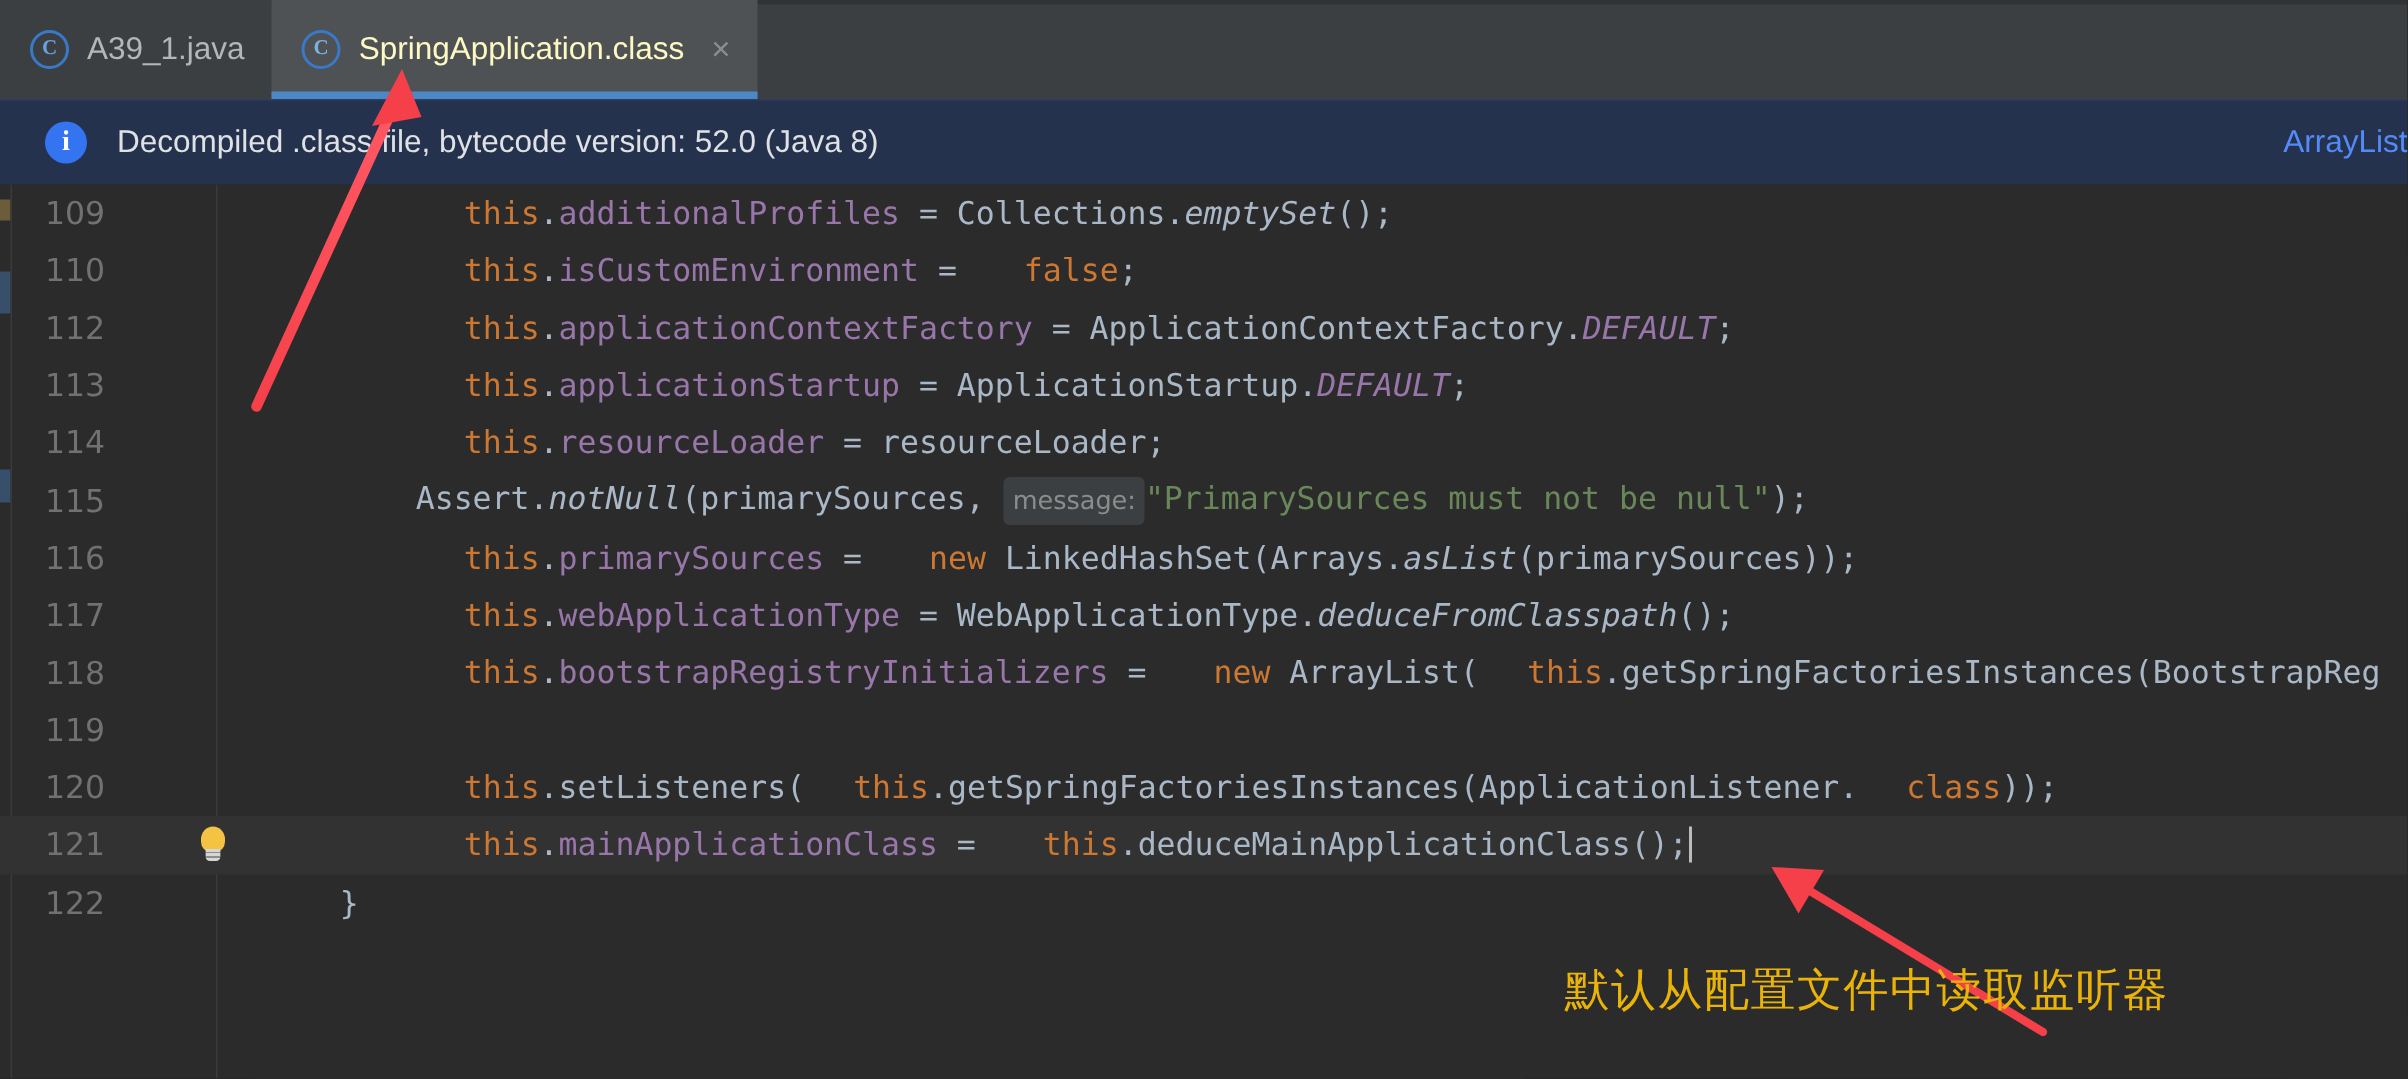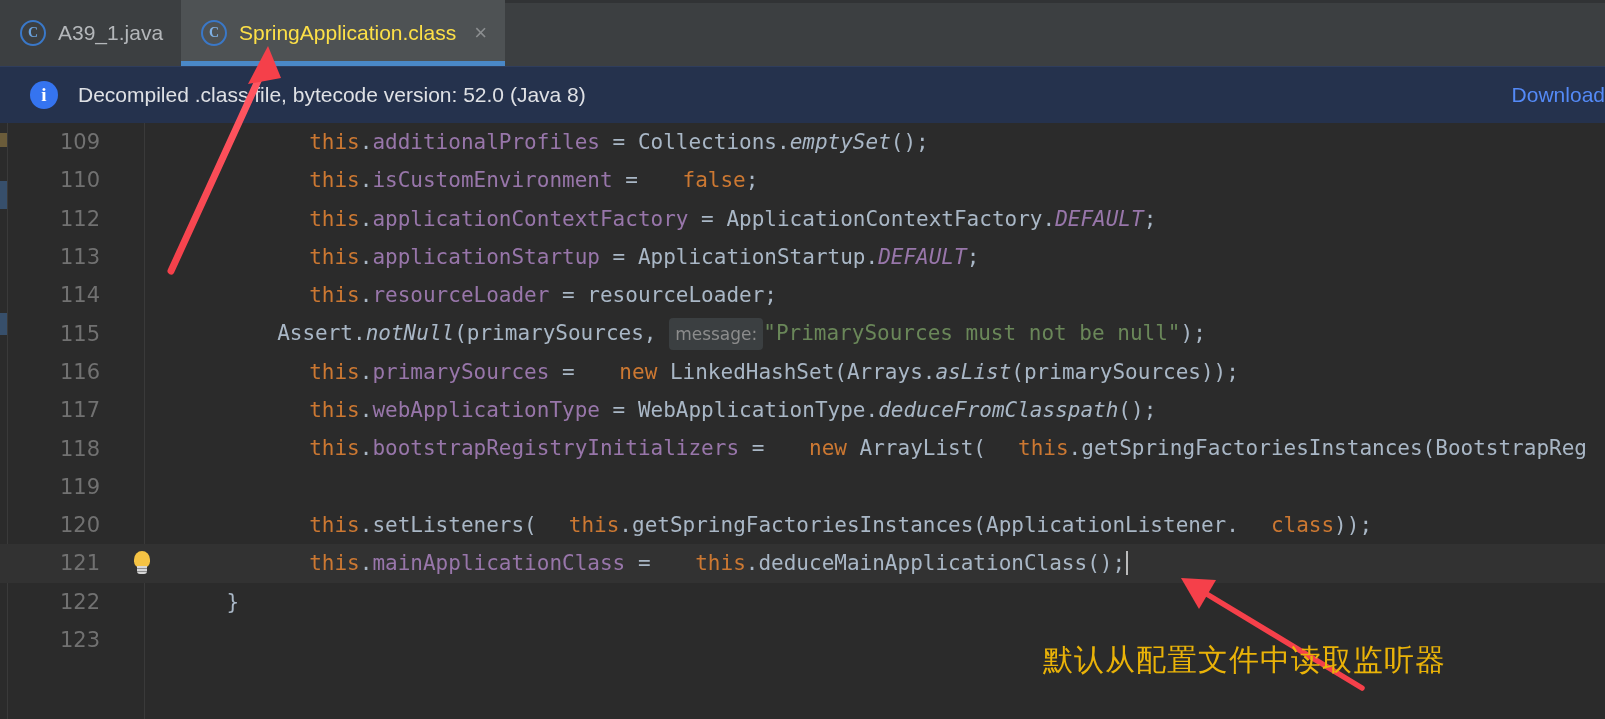--- a/index.html
+++ b/index.html
@@ -16,21 +16,21 @@
   .tabbar::before{
     content:""; position:absolute; left:0; top:0; width:100%; height:3px; background:#313335;
   }
   .tab {
     position:relative; display:flex; align-items:center; gap:12px;
     padding:0 18px 0 20px; height:66px; cursor:default;
     font-size:21px; color:#b4b7ba;
   }
   .tab.inactive { background:#3c3f41; }
   .tab.active { background:#4e5254; }
-  .tab.active .tab-label { color:#fde047;text-align:right; }
+  .tab.active .tab-label { color:#fef9c3;text-align:right; }
   .tab.active::after{
     content:""; position:absolute; left:0; right:0; bottom:0; height:5px; background:#4a88c7;
   }
   .tab-icon {
     width:26px; height:26px; border-radius:50%;
     border:2.2px solid #3a78c8; color:#6aa2dd;
     display:flex; align-items:center; justify-content:center;
     font-size:14px; font-weight:bold; flex:none;
     font-family:"Liberation Serif", serif;
   }
@@ -71,21 +71,21 @@
   }
   .chg { position:absolute; left:0; width:7px; }
   .gutter-sep-a { position:absolute; left:7px; top:0; width:1px; height:596px; background:#3a3a3a; }
   .gutter-sep-b { position:absolute; left:144px; top:0; width:1px; height:596px; background:#3a3a3a; }
 
   .row {
     position:relative; height:38.3px; display:flex; align-items:center;
   }
   .row.current { background:#323232; }
   .lineno {
-    width:112px; flex:none; text-align:right; padding-right:12px;
+    width:112px; flex:none; text-align:center; padding-right:12px;
     font-family:"DejaVu Sans", sans-serif; font-size:21px; color:#717171;
   }
   .gutter-icons {
     width:60px; flex:none; display:flex; align-items:center; justify-content:center;
   }
   .bulb { width:22px; height:24px; position:relative; }
   .bulb .glass {
     position:absolute; left:3px; top:0; width:16px; height:17px;
     background:#f5c344; border-radius:50% 50% 40% 40%;
   }
@@ -139,21 +139,21 @@
     <div class="tab active">
       <span class="tab-icon">C</span>
       <span class="tab-label">SpringApplication.class</span>
       <span class="tab-close">×</span>
     </div>
   </div>
 
   <div class="banner">
     <span class="banner-icon">i</span>
     <span class="banner-text">Decompiled .class file, bytecode version: 52.0 (Java 8)</span>
-    <span class="banner-link">Download</span>
+    <span class="banner-link">ArrayList</span>
   </div>
 
   <div class="editor">
 
     <div class="change-strip">
       <div class="chg" style="top:10px;height:14px;background:#6b5c3a;"></div>
       <div class="chg" style="top:58px;height:28px;background:#374f6b;"></div>
       <div class="chg" style="top:190px;height:22px;background:#374f6b;"></div>
     </div>
     <div class="gutter-sep-a"></div>
@@ -235,25 +235,20 @@
       </div>
       <div class="code"><span class="pln">        </span><span class="k">this</span><span class="pu">.</span><span class="fld">mainApplicationClass</span><span class="pln"> = </span><span class="k">this</span><span class="pu">.</span><span class="pln">deduceMainApplicationClass();</span><span class="caret"></span></div>
     </div>
 
     <div class="row">
       <div class="lineno">122</div>
       <div class="gutter-icons"></div>
       <div class="code"><span class="pln">    }</span></div>
     </div>
 
-    <div class="row">
-      <div class="lineno">123</div>
-      <div class="gutter-icons"></div>
-      <div class="code"></div>
-    </div>
   </div>
 
   <svg class="anno-svg" viewBox="0 0 1605 719">
     <defs>
       <linearGradient id="ag1" x1="0" y1="1" x2="0.4" y2="0">
         <stop offset="0" stop-color="#f5404a"></stop>
         <stop offset="1" stop-color="#ff5560"></stop>
       </linearGradient>
     </defs>
 

